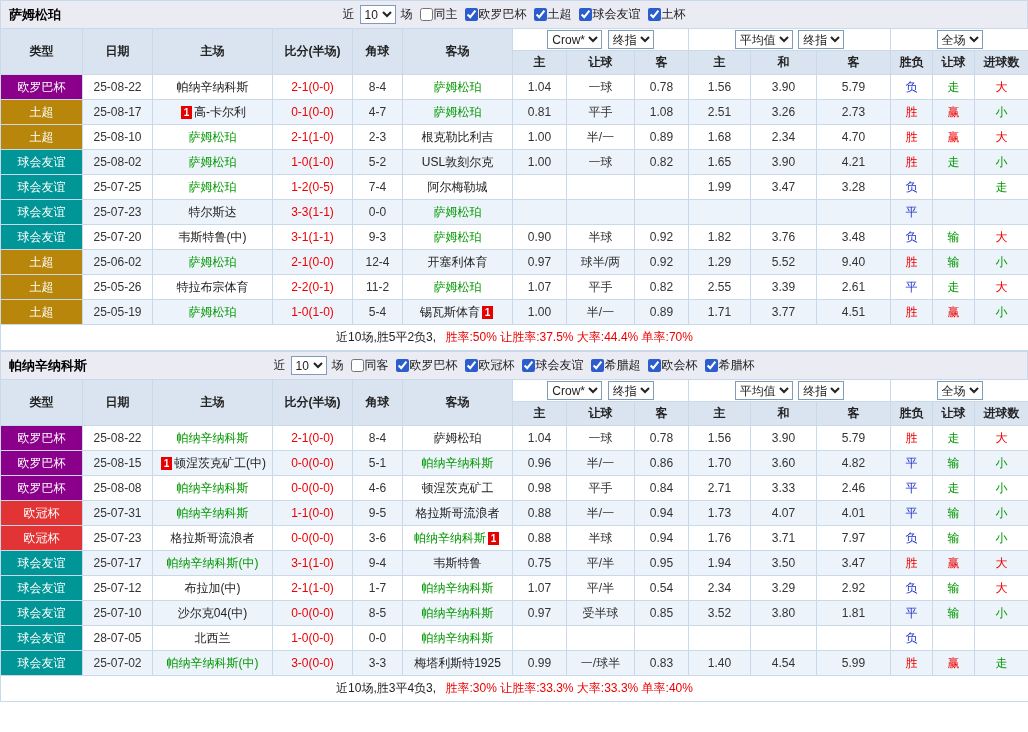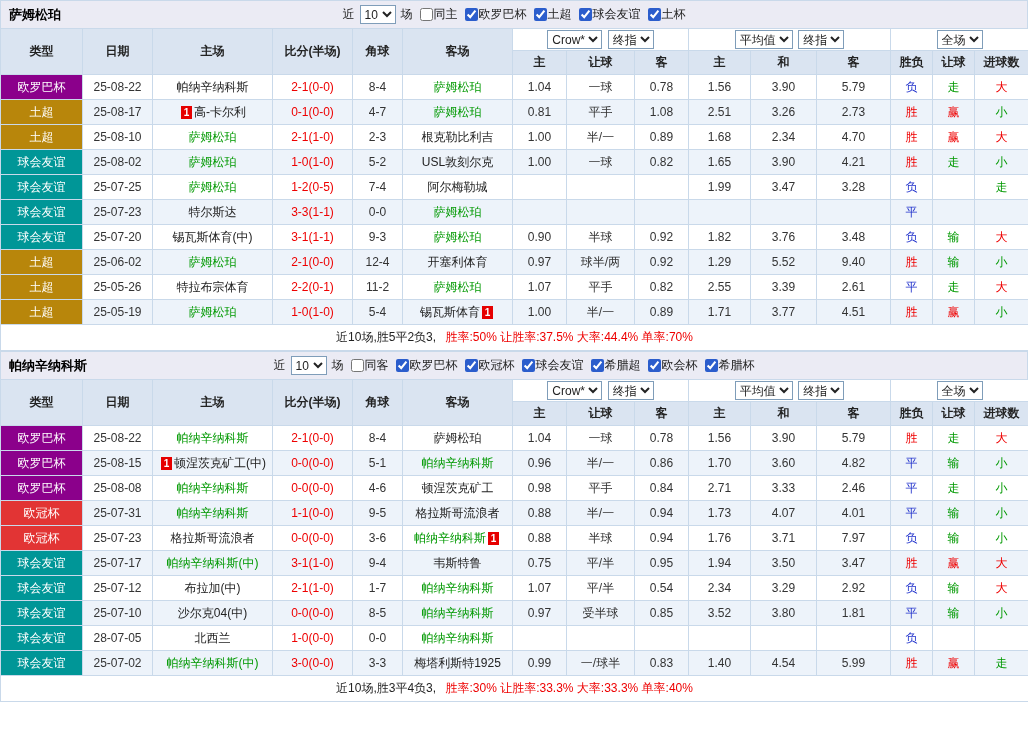--- a/index.html
+++ b/index.html
@@ -271,21 +271,21 @@
             <td class="num"></td>
             <td class="num"></td>
             <td class="num"></td>
             <td class="res" style="color: rgb(34, 51, 204);">平</td>
             <td class="res"></td>
             <td class="res"></td>
           </tr>
           <tr>
             <td class="type" style="background: rgb(0, 150, 151);">球会友谊</td>
             <td class="date">25-07-20</td>
-            <td class="team">锡瓦斯体育(中)</td>
+            <td class="team">韦斯特鲁(中)</td>
             <td class="score">3-1(1-1)</td>
             <td class="num">9-3</td>
             <td class="team focus">萨姆松珀</td>
             <td class="num">0.90</td>
             <td class="num">半球</td>
             <td class="num">0.92</td>
             <td class="num">1.82</td>
             <td class="num">3.76</td>
             <td class="num">3.48</td>
             <td class="res" style="color: rgb(34, 51, 204);">负</td>

